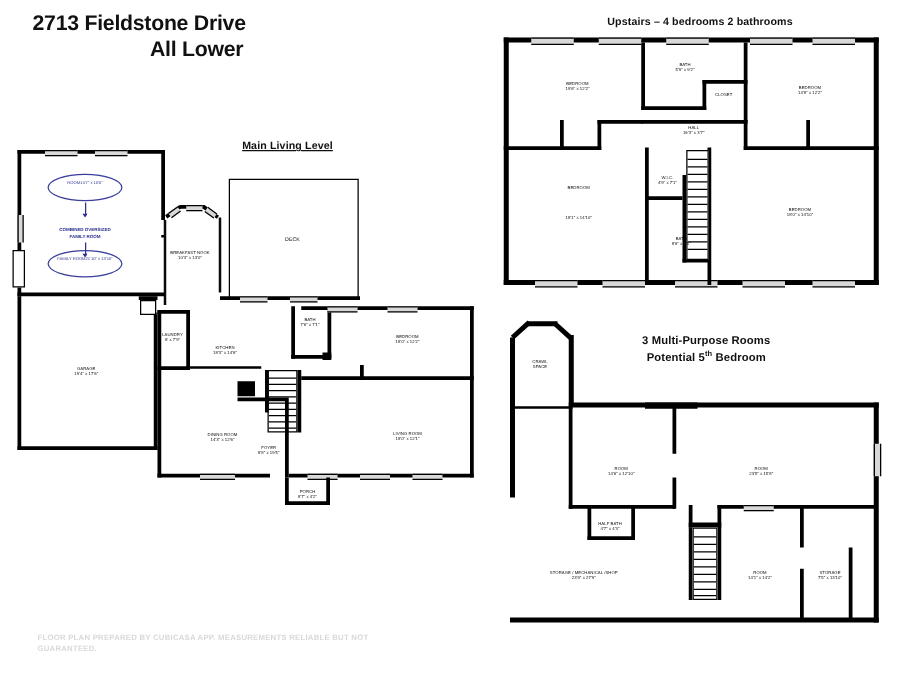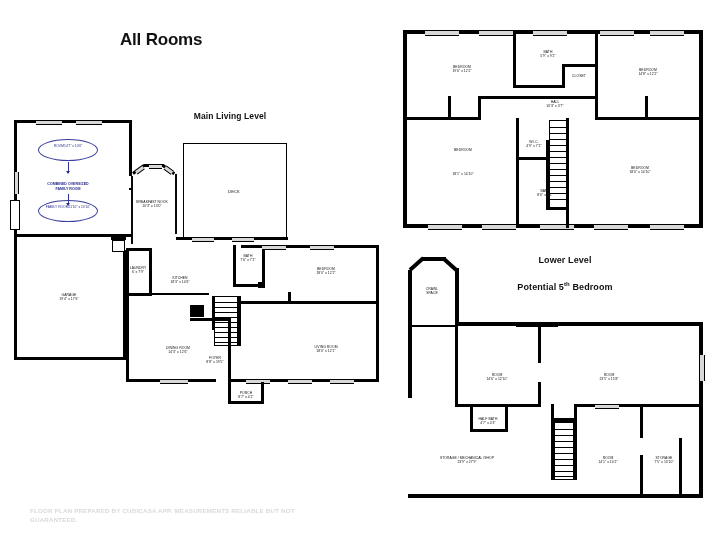--- a/index.html
+++ b/index.html
@@ -61,26 +61,28 @@
                 color:#e3e3e3;letter-spacing:1.1px;}
   #mls-logo .roof{position:absolute;left:58px;top:0px;width:0;height:0;
                   border-left:16px solid transparent;border-right:16px solid transparent;
                   border-bottom:11px solid #ffffff;}
 </style>
 </head>
 <body>
 
 <div class="canvas">
 
-  <div class="doc-title" id="title-line2">All Rooms</div>
-
-  <div class="level-title" style="left:170px;top:111px;width:120px;">Main Living Level</div>
-
-
-  <div class="level-title big" style="left:475px;top:254px;width:180px;">Lower Level</div>
+  <div class="doc-title" id="title-line1">2713 Fieldstone Drive</div>
+  <div class="doc-title" id="title-line2">All Lower</div>
+
+  <div class="level-title" style="left:170px;top:111px;width:120px;text-decoration:underline;">Main Living Level</div>
+
+  <div class="level-title" style="left:425px;top:12px;width:270px;">Upstairs – 4 bedrooms 2 bathrooms</div>
+
+  <div class="level-title big" style="left:475px;top:266px;width:180px;">3 Multi-Purpose Rooms</div>
   <div class="level-title big" style="left:475px;top:278px;width:180px;">
     <span>Potential 5</span><sup style="font-size:6px">th</sup><span> Bedroom</span>
   </div>
 
   <div>
 
     <div class="wall" style="left:14px;top:120px;width:118px;height:3px;"></div>
     <div class="win" style="left:36px;top:120px;width:26px;height:3px;"></div>
     <div class="win" style="left:76px;top:120px;width:26px;height:3px;"></div>
 

